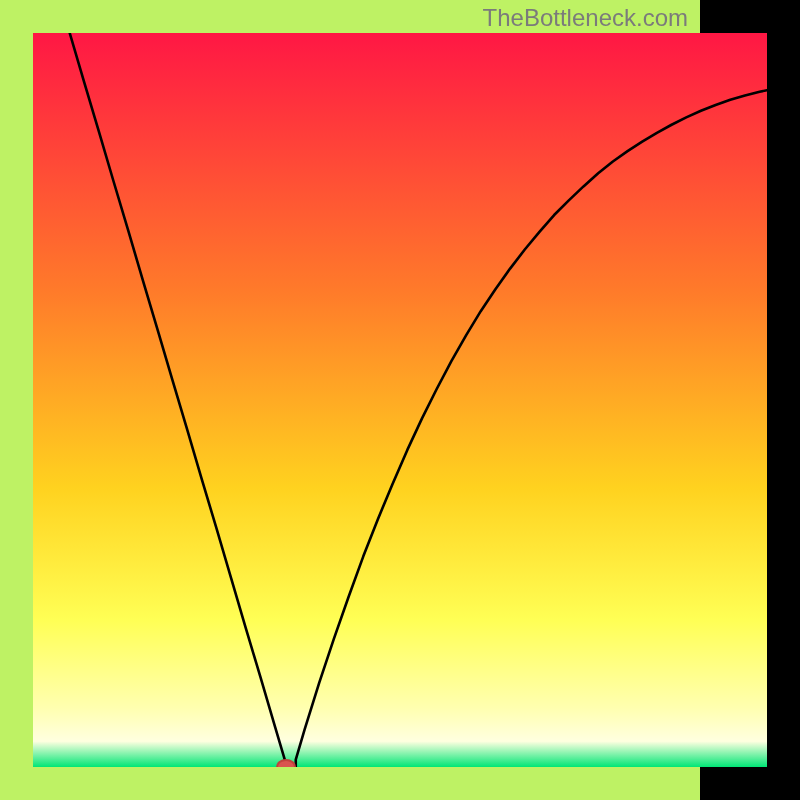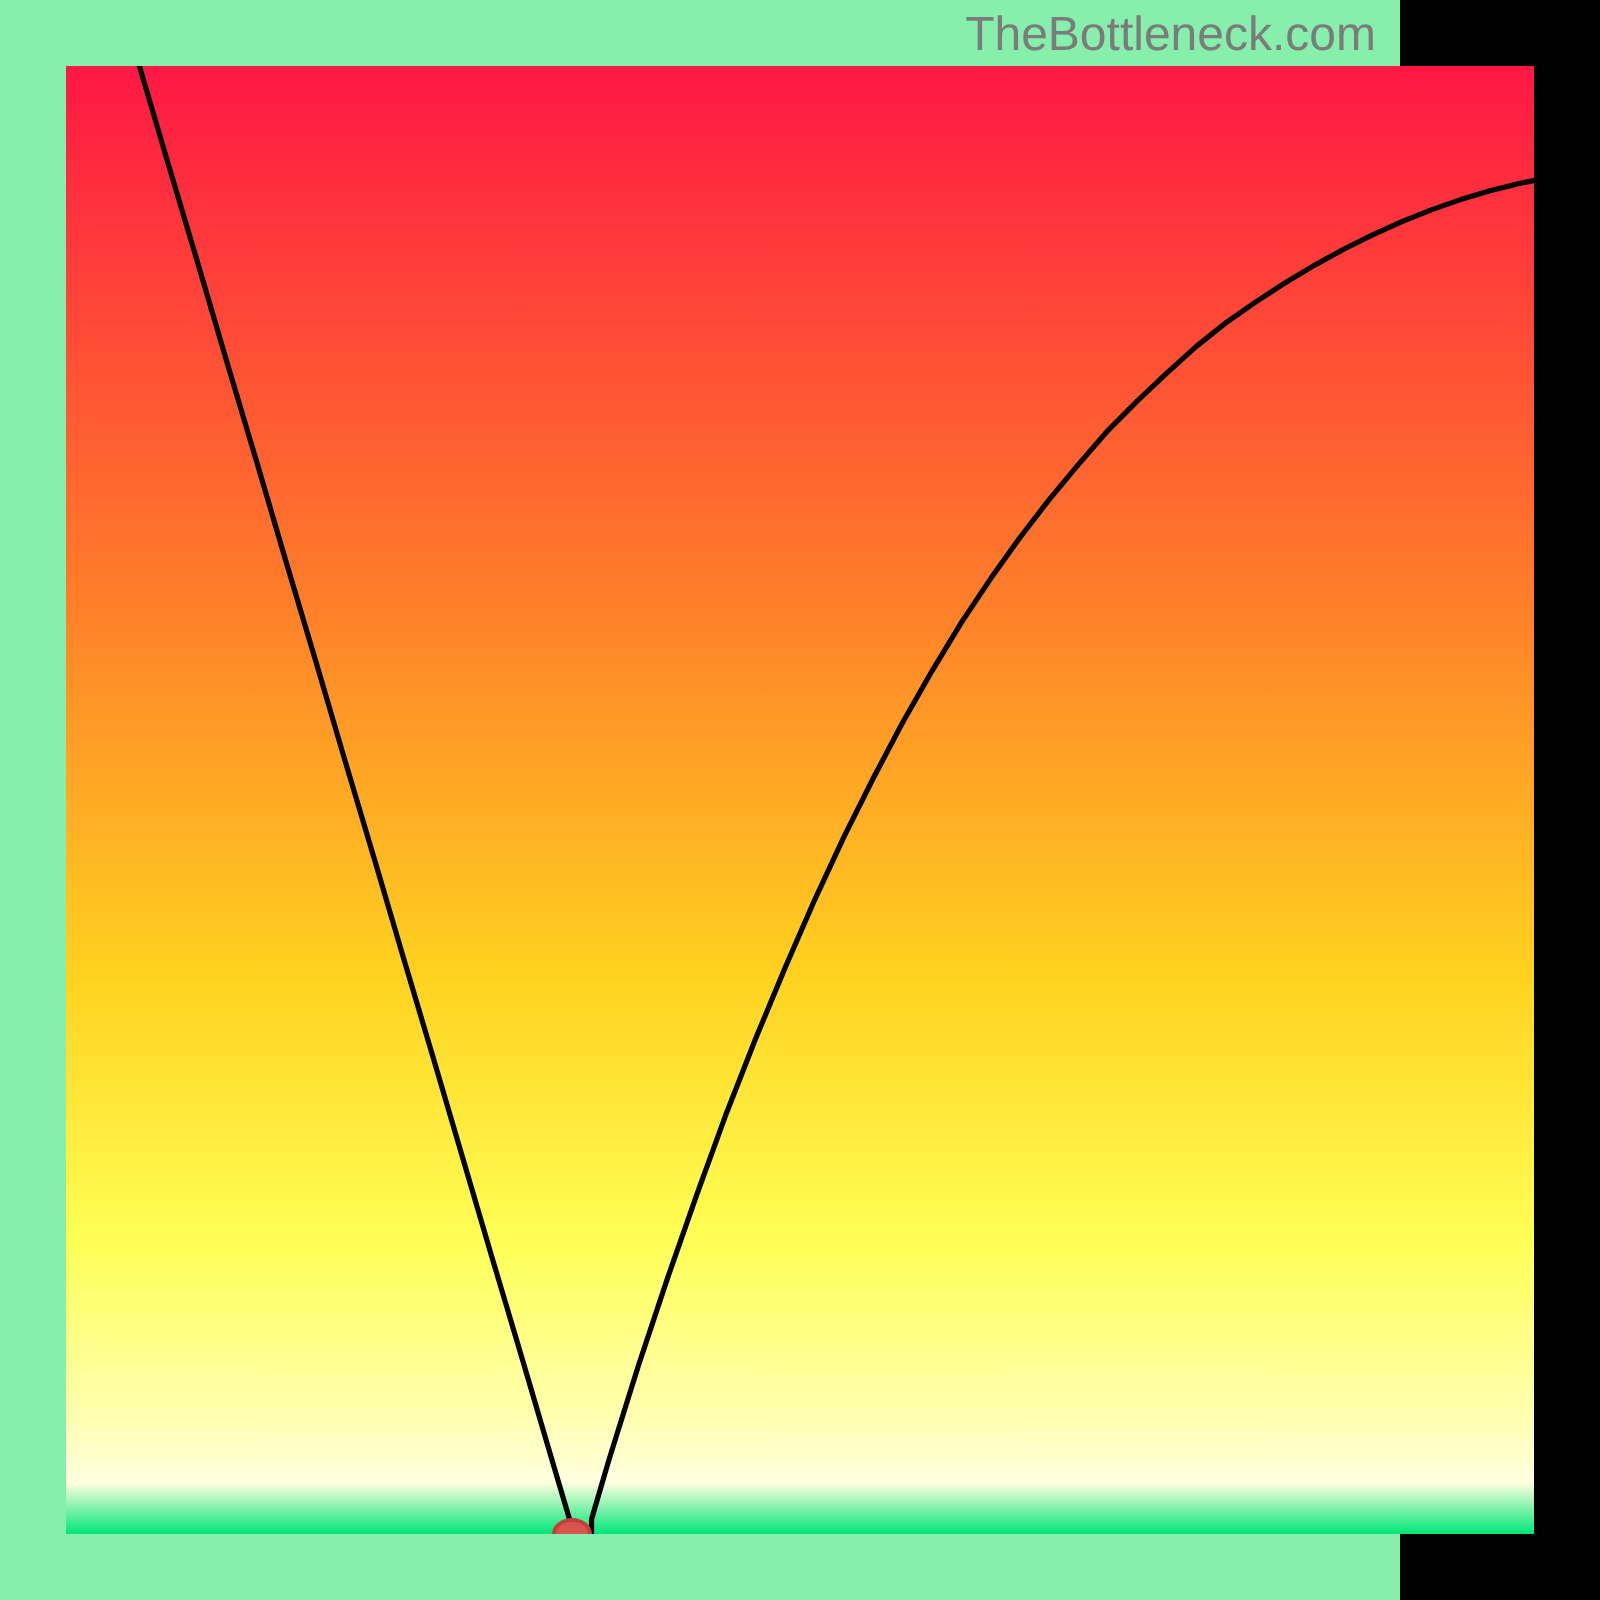--- a/index.html
+++ b/index.html
@@ -7,21 +7,21 @@
     padding: 0;
     width: 800px;
     height: 800px;
     background: #000;
     overflow: hidden;
   }
   .chart-container {
     position: relative;
     width: 700px;
     height: 800px;
-    background: #86efac;
+    background: #bef264;
   }
   .attribution {
     position: absolute;
     top: 4px;
     right: 12px;
     font-family: Arial, Helvetica, sans-serif;
     font-size: 24px;
     font-weight: 500;
     color: #7b7b7b;
     z-index: 10;

